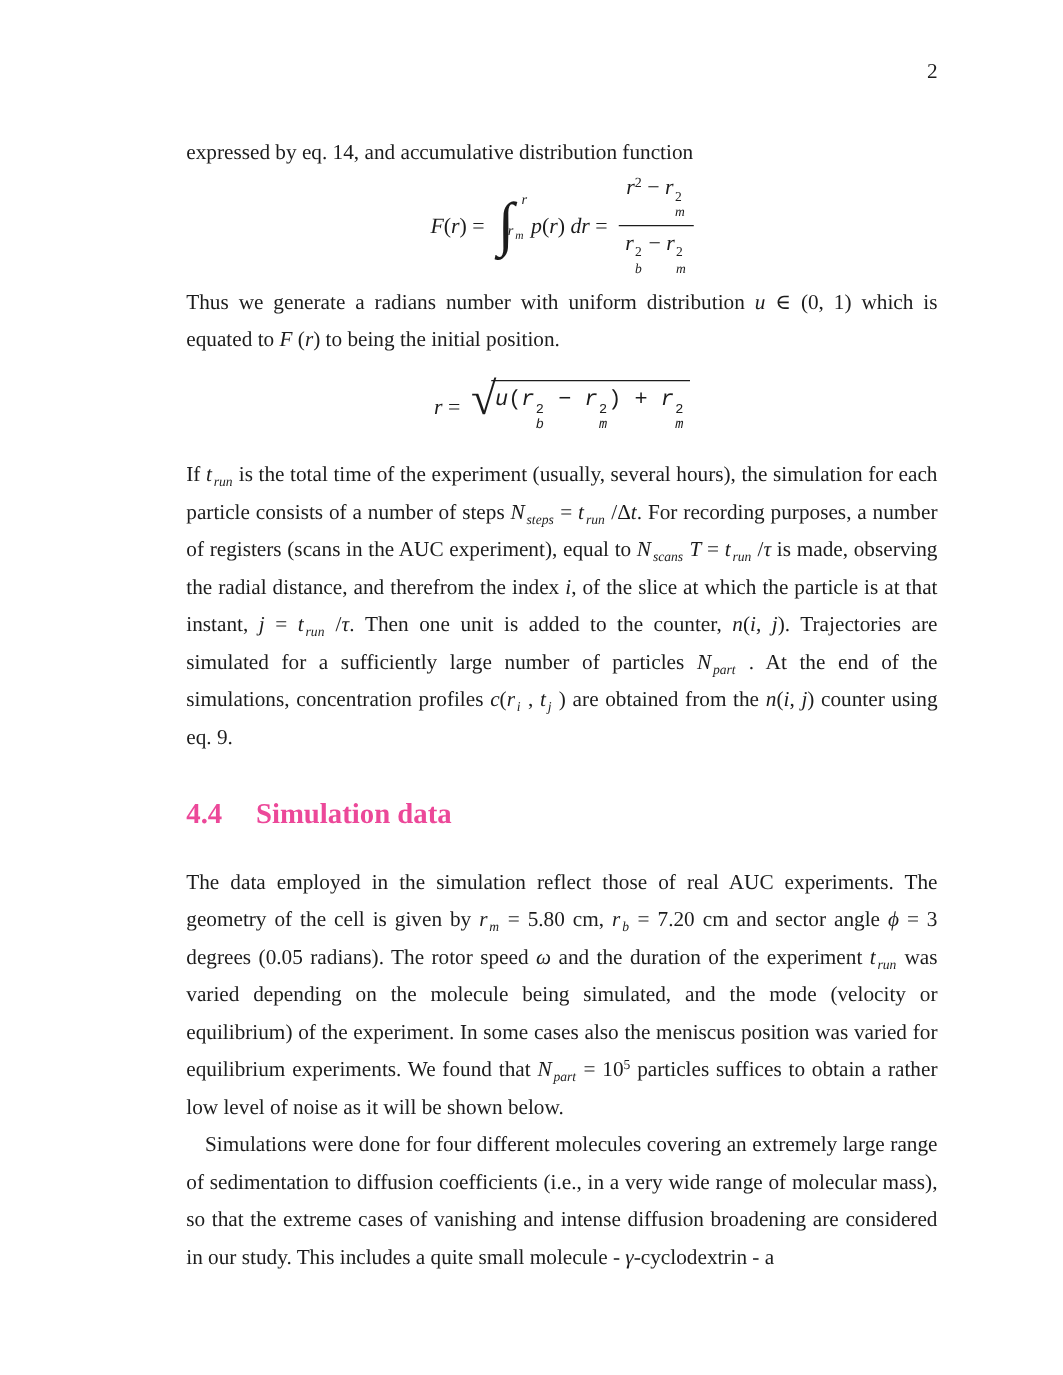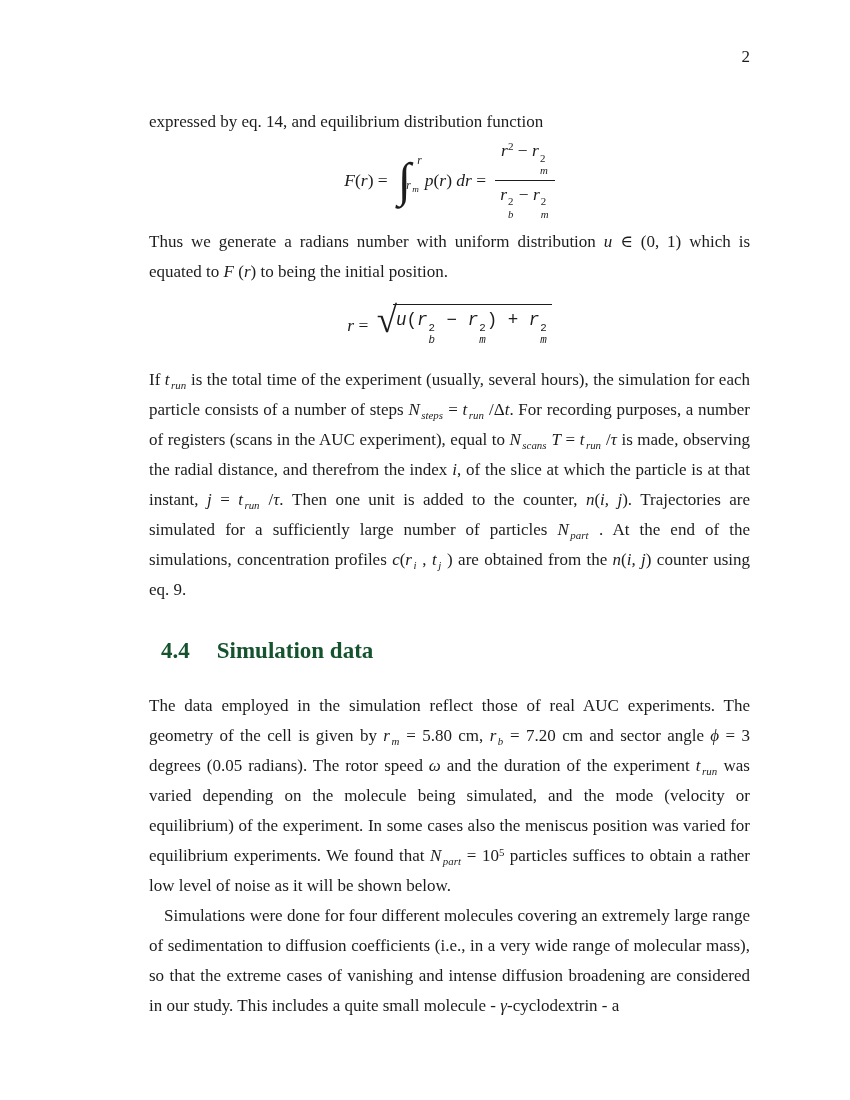--- a/index.html
+++ b/index.html
@@ -64,34 +64,34 @@
   .sqrt { display:inline-flex; align-items:flex-start; margin-left:4px; }
   .sqrt-sym { font-size:37px; line-height:34px; }
   .radicand {
     border-top:1.4px solid #1c1c1c;
     margin-left:-4px; margin-top:1px;
     padding:5px 4px 0 3px;
     white-space:pre;
     font-family:Liberation Mono, monospace;
   }
   .section-heading {
-    font-size:23px; font-weight:bold; color:#14532d;
-    margin:32px 12px 26px; line-height:28px;
+    font-size:23px; font-weight:bold; color:#ec4899;
+    margin:32px 0 26px; line-height:28px;
     font-family:"Liberation Serif","DejaVu Serif",serif;
   }
   .sec-num { margin-right:27px; }
 </style>
 </head>
 <body>
 
 <div class="page-number">2</div>
 
 <main class="content">
 
-  <p class="body"><span>expressed by eq. 14, and equilibrium distribution function</span></p>
+  <p class="body"><span>expressed by eq. 14, and accumulative distribution function</span></p>
 
   <div class="equation eq-cdf">
     <span class="eq-part"><i>F</i><span>(</span><i>r</i><span>) = </span></span>
     <span class="int-wrap">
       <span class="int-glyph">∫</span>
       <span class="int-limits">
         <span class="lim-top"><i>r</i></span>
         <span class="lim-bot"><i>r</i><sub class="it">m</sub></span>
       </span>
     </span>

